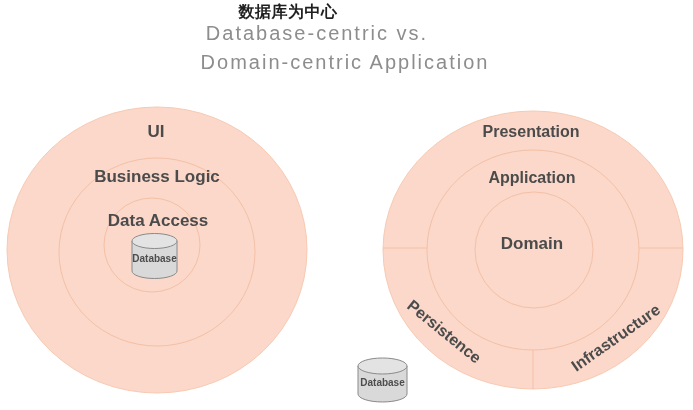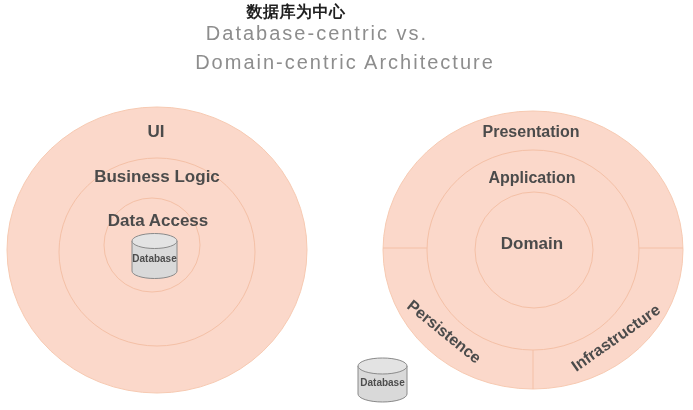--- a/index.html
+++ b/index.html
@@ -16,21 +16,21 @@
     overflow: hidden;
   }
   .cjk-note {
     position: absolute;
     font-size: 16px;
     font-weight: 700;
     color: #1f1f1f;
     letter-spacing: 0.5px;
     white-space: nowrap;
   }
-  #note-top  { top: 2px;  left: 296px; transform: translateX(-50%); font-family: Liberation Mono, monospace; }
+  #note-top  { top: 2px;  left: 288px; transform: translateX(-50%); font-family: Liberation Mono, monospace; }
   #note-bottom { top: 86px; left: 308px; transform: translateX(-50%); }
   .title-line {
     position: absolute;
     font-size: 20px;
     font-weight: 400;
     color: #8d8d8d;
     letter-spacing: 2px;
     white-space: nowrap;
     transform: translateX(-50%);
   }
@@ -48,21 +48,21 @@
   .db-label         { font-size: 10px; fill: #4d4d4d; }
 </style>
 </head>
 <body>
 
 <div id="canvas">
 
   <div id="note-top" class="cjk-note">数据库为中心</div>
 
   <div id="title-line1" class="title-line">Database-centric vs.</div>
-  <div id="title-line2" class="title-line">Domain-centric Architecture</div>
+  <div id="title-line2" class="title-line">Domain-centric Application</div>
 
 
   <svg width="693" height="410" viewBox="0 0 693 410" style="position:absolute; left:0; top:0;">
 
     <g>
       <ellipse cx="157" cy="250" rx="150" ry="143" fill="#fbd8ca" stroke="#f7cab2" stroke-width="1"></ellipse>
       <ellipse cx="157" cy="252" rx="98" ry="94" fill="#fbd8ca" stroke="#f4c0a6" stroke-width="1"></ellipse>
       <ellipse cx="152" cy="245" rx="48" ry="47" fill="#fbd8ca" stroke="#f4c0a6" stroke-width="1"></ellipse>
 
       <text x="156" y="137" text-anchor="middle" class="ring-label-left">UI</text>

